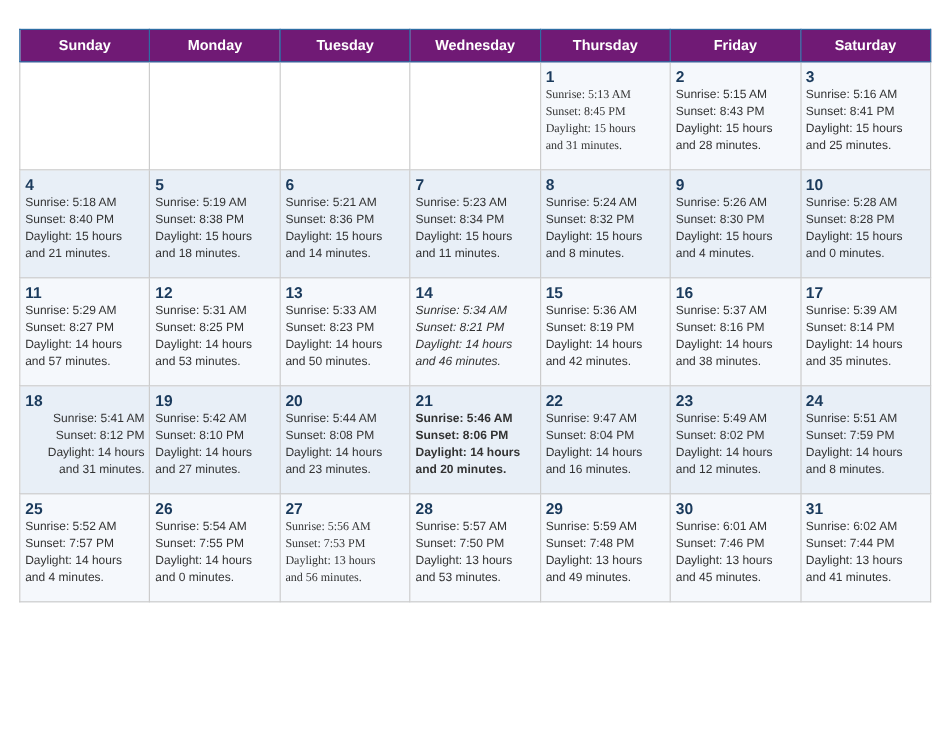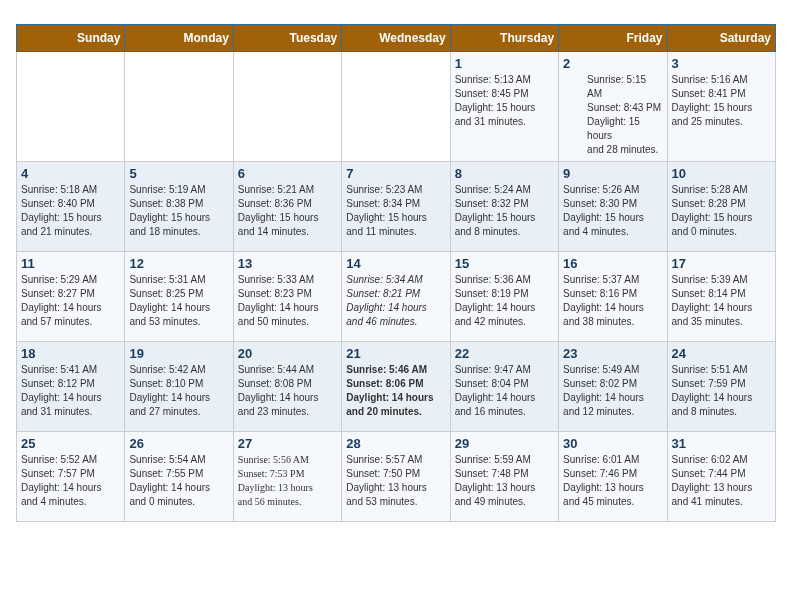--- a/index.html
+++ b/index.html
@@ -33,24 +33,24 @@
     .subtitle {
       font-size: 16px;
       color: #555;
     }
     table {
       width: 100%;
       border-collapse: collapse;
       font-size: 11px;
     }
     thead tr th {
-      background-color: #a16207;
+      background-color: #701a75;
       color: #fff;
       padding: 6px 4px;
-      text-align: right;
+      text-align: center;
       font-size: 12px;
       font-weight: bold;
       border: 1px solid #2e6da4;
     }
     tbody tr td {
       border: 1px solid #ccc;
       padding: 4px;
       vertical-align: top;
       background: #fff;
       min-height: 80px;
@@ -100,28 +100,28 @@
       </tr>
   </thead>
   <tbody id="calendar-body">
   <tr>
         <td class="empty-cell"></td>
         <td class="empty-cell"></td>
         <td class="empty-cell"></td>
         <td class="empty-cell"></td>
         <td>
           <span class="day-num">1</span>
-          <div class="day-info" style="white-space: pre-line;">Sunrise: 5:13 AM
+          <div class="day-info" style="white-space: pre-line; font-family: Liberation Serif, serif;">Sunrise: 5:13 AM
 Sunset: 8:45 PM
 Daylight: 15 hours
 and 31 minutes.</div>
         </td>
         <td>
           <span class="day-num">2</span>
-          <div class="day-info" style="white-space: pre-line; margin-left: 24px;">Sunrise: 5:15 AM
+          <div class="day-info" style="white-space: pre-line;">Sunrise: 5:15 AM
 Sunset: 8:43 PM
 Daylight: 15 hours
 and 28 minutes.</div>
         </td>
         <td>
           <span class="day-num">3</span>
           <div class="day-info" style="white-space: pre-line;">Sunrise: 5:16 AM
 Sunset: 8:41 PM
 Daylight: 15 hours
 and 25 minutes.</div>
@@ -225,21 +225,21 @@
           <span class="day-num">17</span>
           <div class="day-info" style="white-space: pre-line;">Sunrise: 5:39 AM
 Sunset: 8:14 PM
 Daylight: 14 hours
 and 35 minutes.</div>
         </td>
       </tr>
       <tr>
         <td>
           <span class="day-num">18</span>
-          <div class="day-info" style="white-space: pre-line;">Sunrise: 5:41 AM
+          <div class="day-info" style="white-space: pre-line; text-align: right;">Sunrise: 5:41 AM
 Sunset: 8:12 PM
 Daylight: 14 hours
 and 31 minutes.</div>
         </td>
         <td>
           <span class="day-num">19</span>
           <div class="day-info" style="white-space: pre-line;">Sunrise: 5:42 AM
 Sunset: 8:10 PM
 Daylight: 14 hours
 and 27 minutes.</div>

